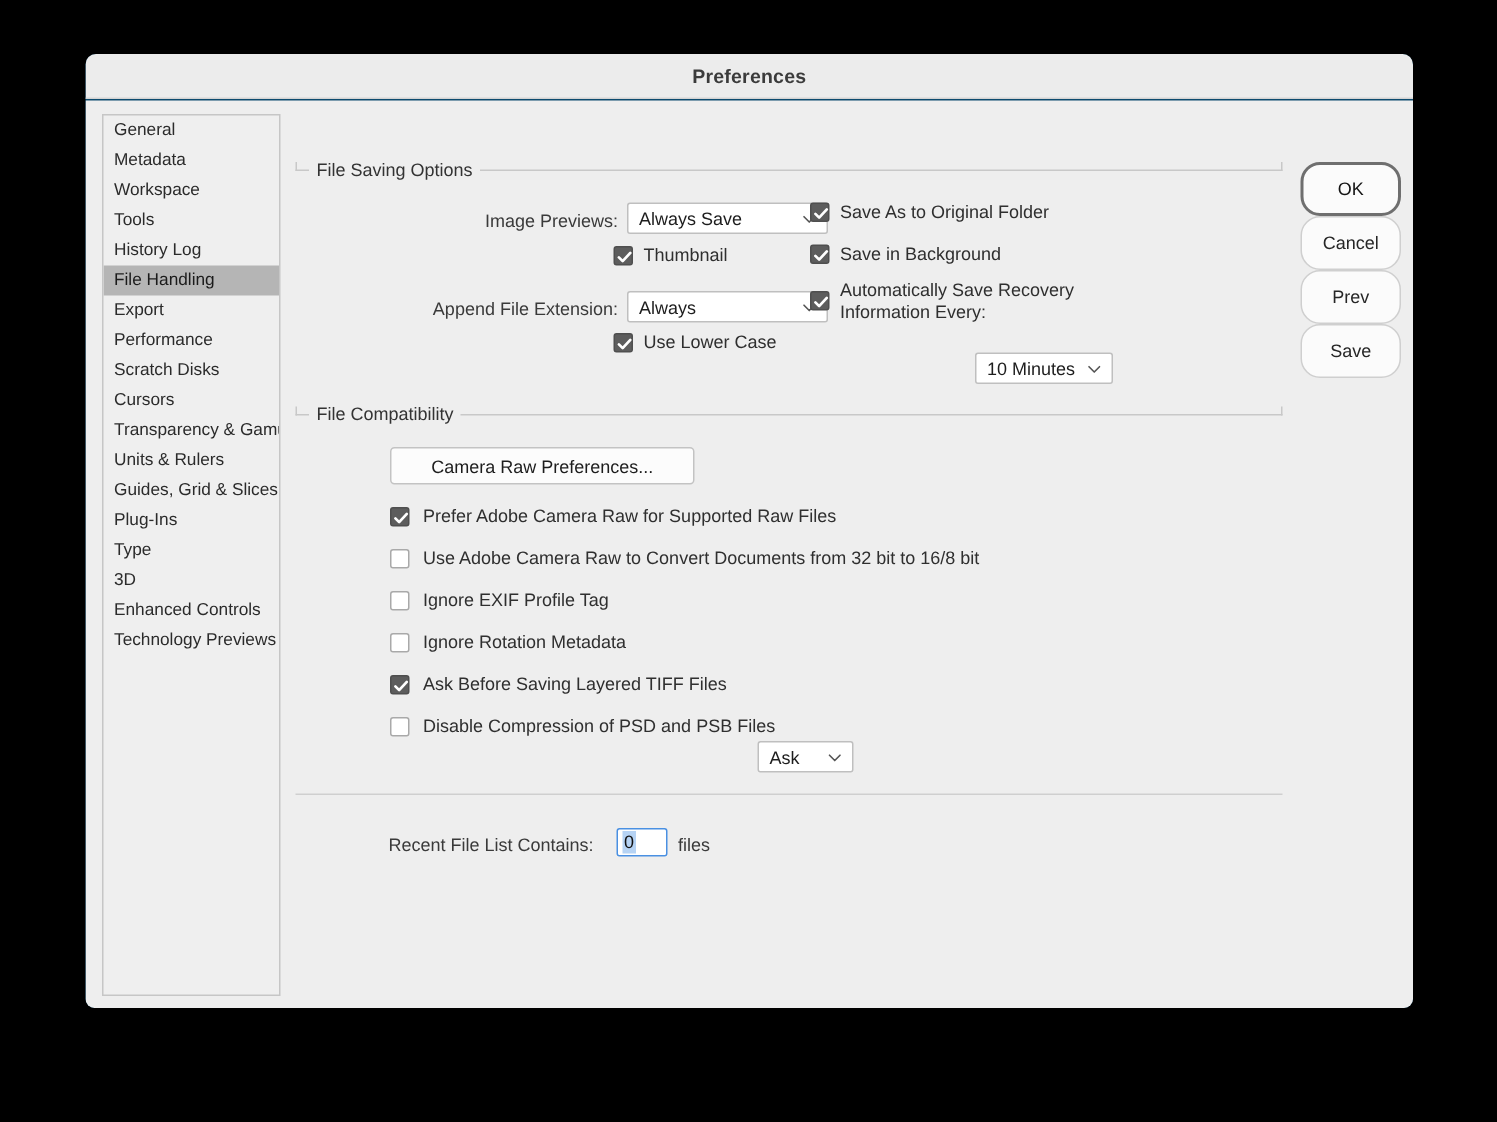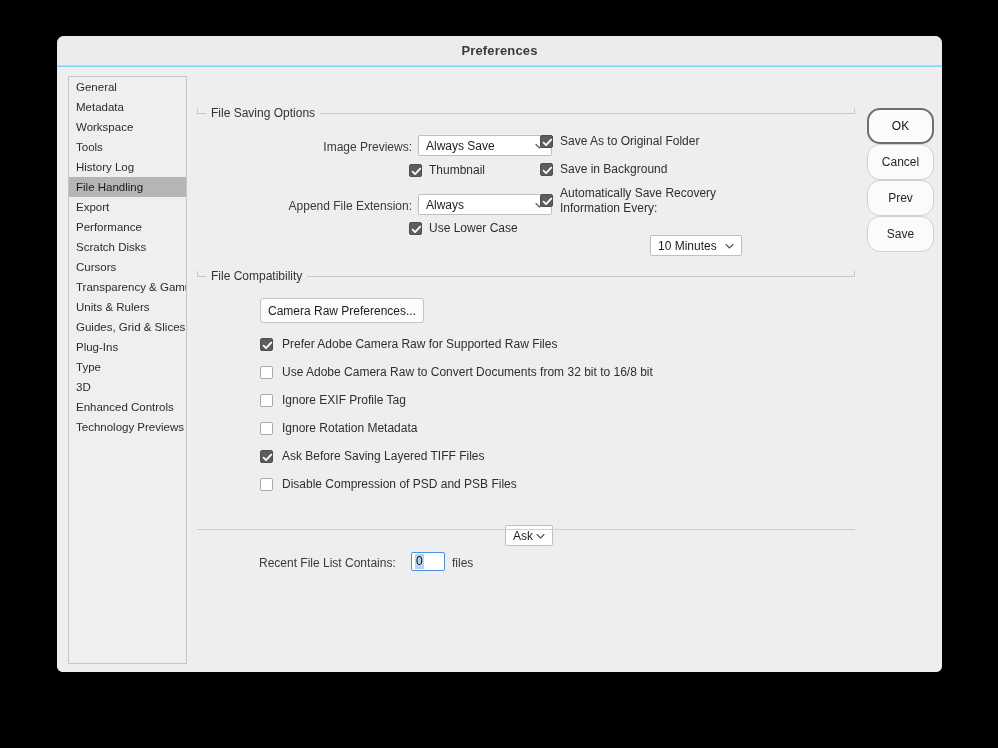--- a/index.html
+++ b/index.html
@@ -21,21 +21,21 @@
     background: #000000;
   }
 
   
   #dialog {
     position: absolute;
     left: 57px;
     top: 36px;
     width: 885px;
     height: 636px;
-    background: #7dd3fc;
+    background: #0c4a6e;
     border-radius: 7px 7px 6px 6px;
     overflow: hidden;
     box-sizing: border-box;
   }
 
   #titlebar {
     position: absolute;
     left: 0; top: 0;
     width: 100%;
     height: 30px;
@@ -376,21 +376,21 @@
           </span>
         </div>
 
         <div class="group" style="left:0px; top:197px; width:658px; height:265px;">
           <div class="group-line"></div>
           <div class="group-stub-l"></div>
           <div class="group-stub-r"></div>
           <div class="group-legend">File Compatibility</div>
         </div>
 
-        <div class="btn" style="left:63px; top:231px; width:164px; height:25px;">Camera Raw Preferences...</div>
+        <div class="btn" style="left:63px; top:231px; width:203px; height:25px;">Camera Raw Preferences...</div>
 
         <div class="cb on" style="left:63px; top:271px;">
           <svg width="11" height="11" viewBox="0 0 11 11">
               <path d="M1.6 5.6 L4.1 8.1 L9.2 2.6" fill="none" stroke="#ffffff" stroke-width="1.8" stroke-linecap="round" stroke-linejoin="round"></path>
             </svg>
         </div>
         <div class="cb-label" style="left:85px; top:270px;">Prefer Adobe Camera Raw for Supported Raw Files</div>
 
         <div class="cb off" style="left:63px; top:299px;"></div>
         <div class="cb-label" style="left:85px; top:298px;">Use Adobe Camera Raw to Convert Documents from 32 bit to 16/8 bit</div>
@@ -404,21 +404,21 @@
         <div class="cb on" style="left:63px; top:383px;">
           <svg width="11" height="11" viewBox="0 0 11 11">
               <path d="M1.6 5.6 L4.1 8.1 L9.2 2.6" fill="none" stroke="#ffffff" stroke-width="1.8" stroke-linecap="round" stroke-linejoin="round"></path>
             </svg>
         </div>
         <div class="cb-label" style="left:85px; top:382px;">Ask Before Saving Layered TIFF Files</div>
 
         <div class="cb off" style="left:63px; top:411px;"></div>
         <div class="cb-label" style="left:85px; top:410px;">Disable Compression of PSD and PSB Files</div>
 
-        <div class="sel" style="left:308px; top:458px; width:48px;">
+        <div class="sel" style="left:308px; top:427px; width:64px;">
           <span>Ask</span>
           <span class="chev">
             <svg width="9" height="9" viewBox="0 0 9 9">
                 <path d="M1 3 L4.5 6.5 L8 3" fill="none" stroke="#555" stroke-width="1.1" stroke-linecap="round" stroke-linejoin="round"></path>
               </svg>
           </span>
         </div>
 
         <div class="sep" style="left:0px; top:462px; width:658px;"></div>
 

